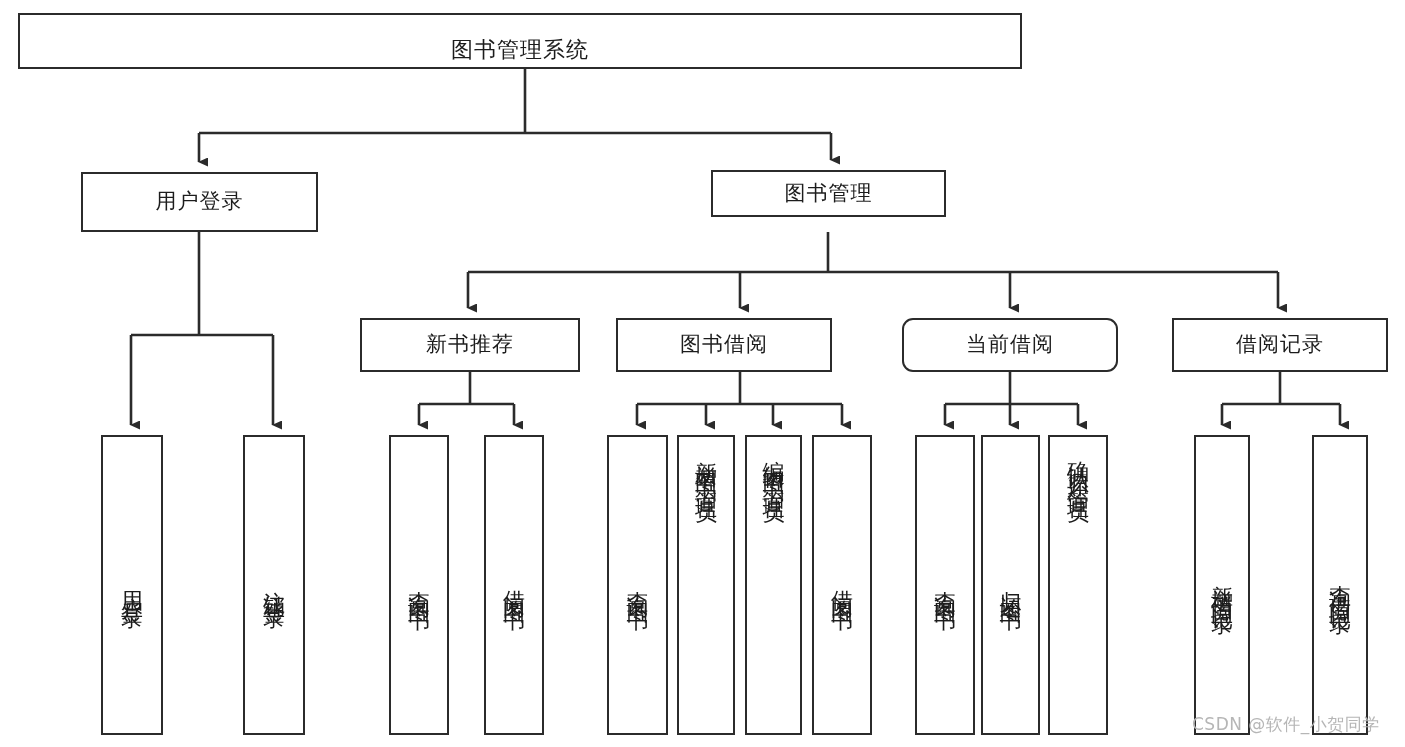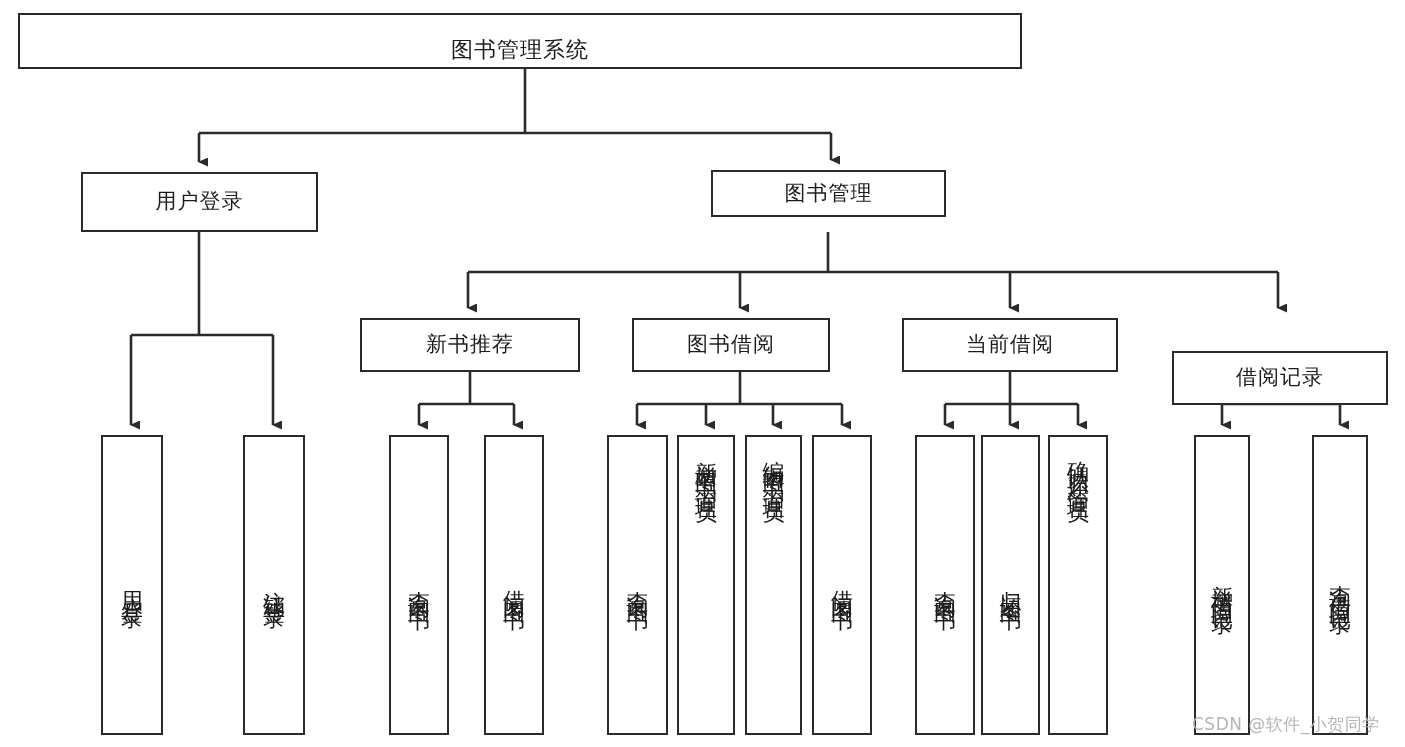--- a/index.html
+++ b/index.html
@@ -34,23 +34,23 @@
   
   #n-root{left:18px;top:13px;width:1004px;height:56px;}
   #n-root .lbl{font-size:22px;margin-top:18px;}
 
   
   #n-login{left:81px;top:172px;width:237px;height:60px;}
   #n-books{left:711px;top:170px;width:235px;height:47px;}
 
   
   #n-newrec{left:360px;top:318px;width:220px;height:54px;}
-  #n-borrow{left:632px;top:318px;width:198px;height:54px;}
-  #n-current{left:902px;top:318px;width:216px;height:54px;}
-  #n-record{left:1172px;top:318px;width:216px;height:54px;margin-top:33px;}
+  #n-borrow{left:616px;top:318px;width:216px;height:54px;}
+  #n-current{left:902px;top:318px;width:216px;height:54px;border-radius:11px;}
+  #n-record{left:1172px;top:318px;width:216px;height:54px;}
 
   
   .leaf{
     position:absolute;
     box-sizing:border-box;
     background:#ffffff;
     border:2.5px solid #2b2b2b;
     display:flex;
     justify-content:center;
     z-index:2;

